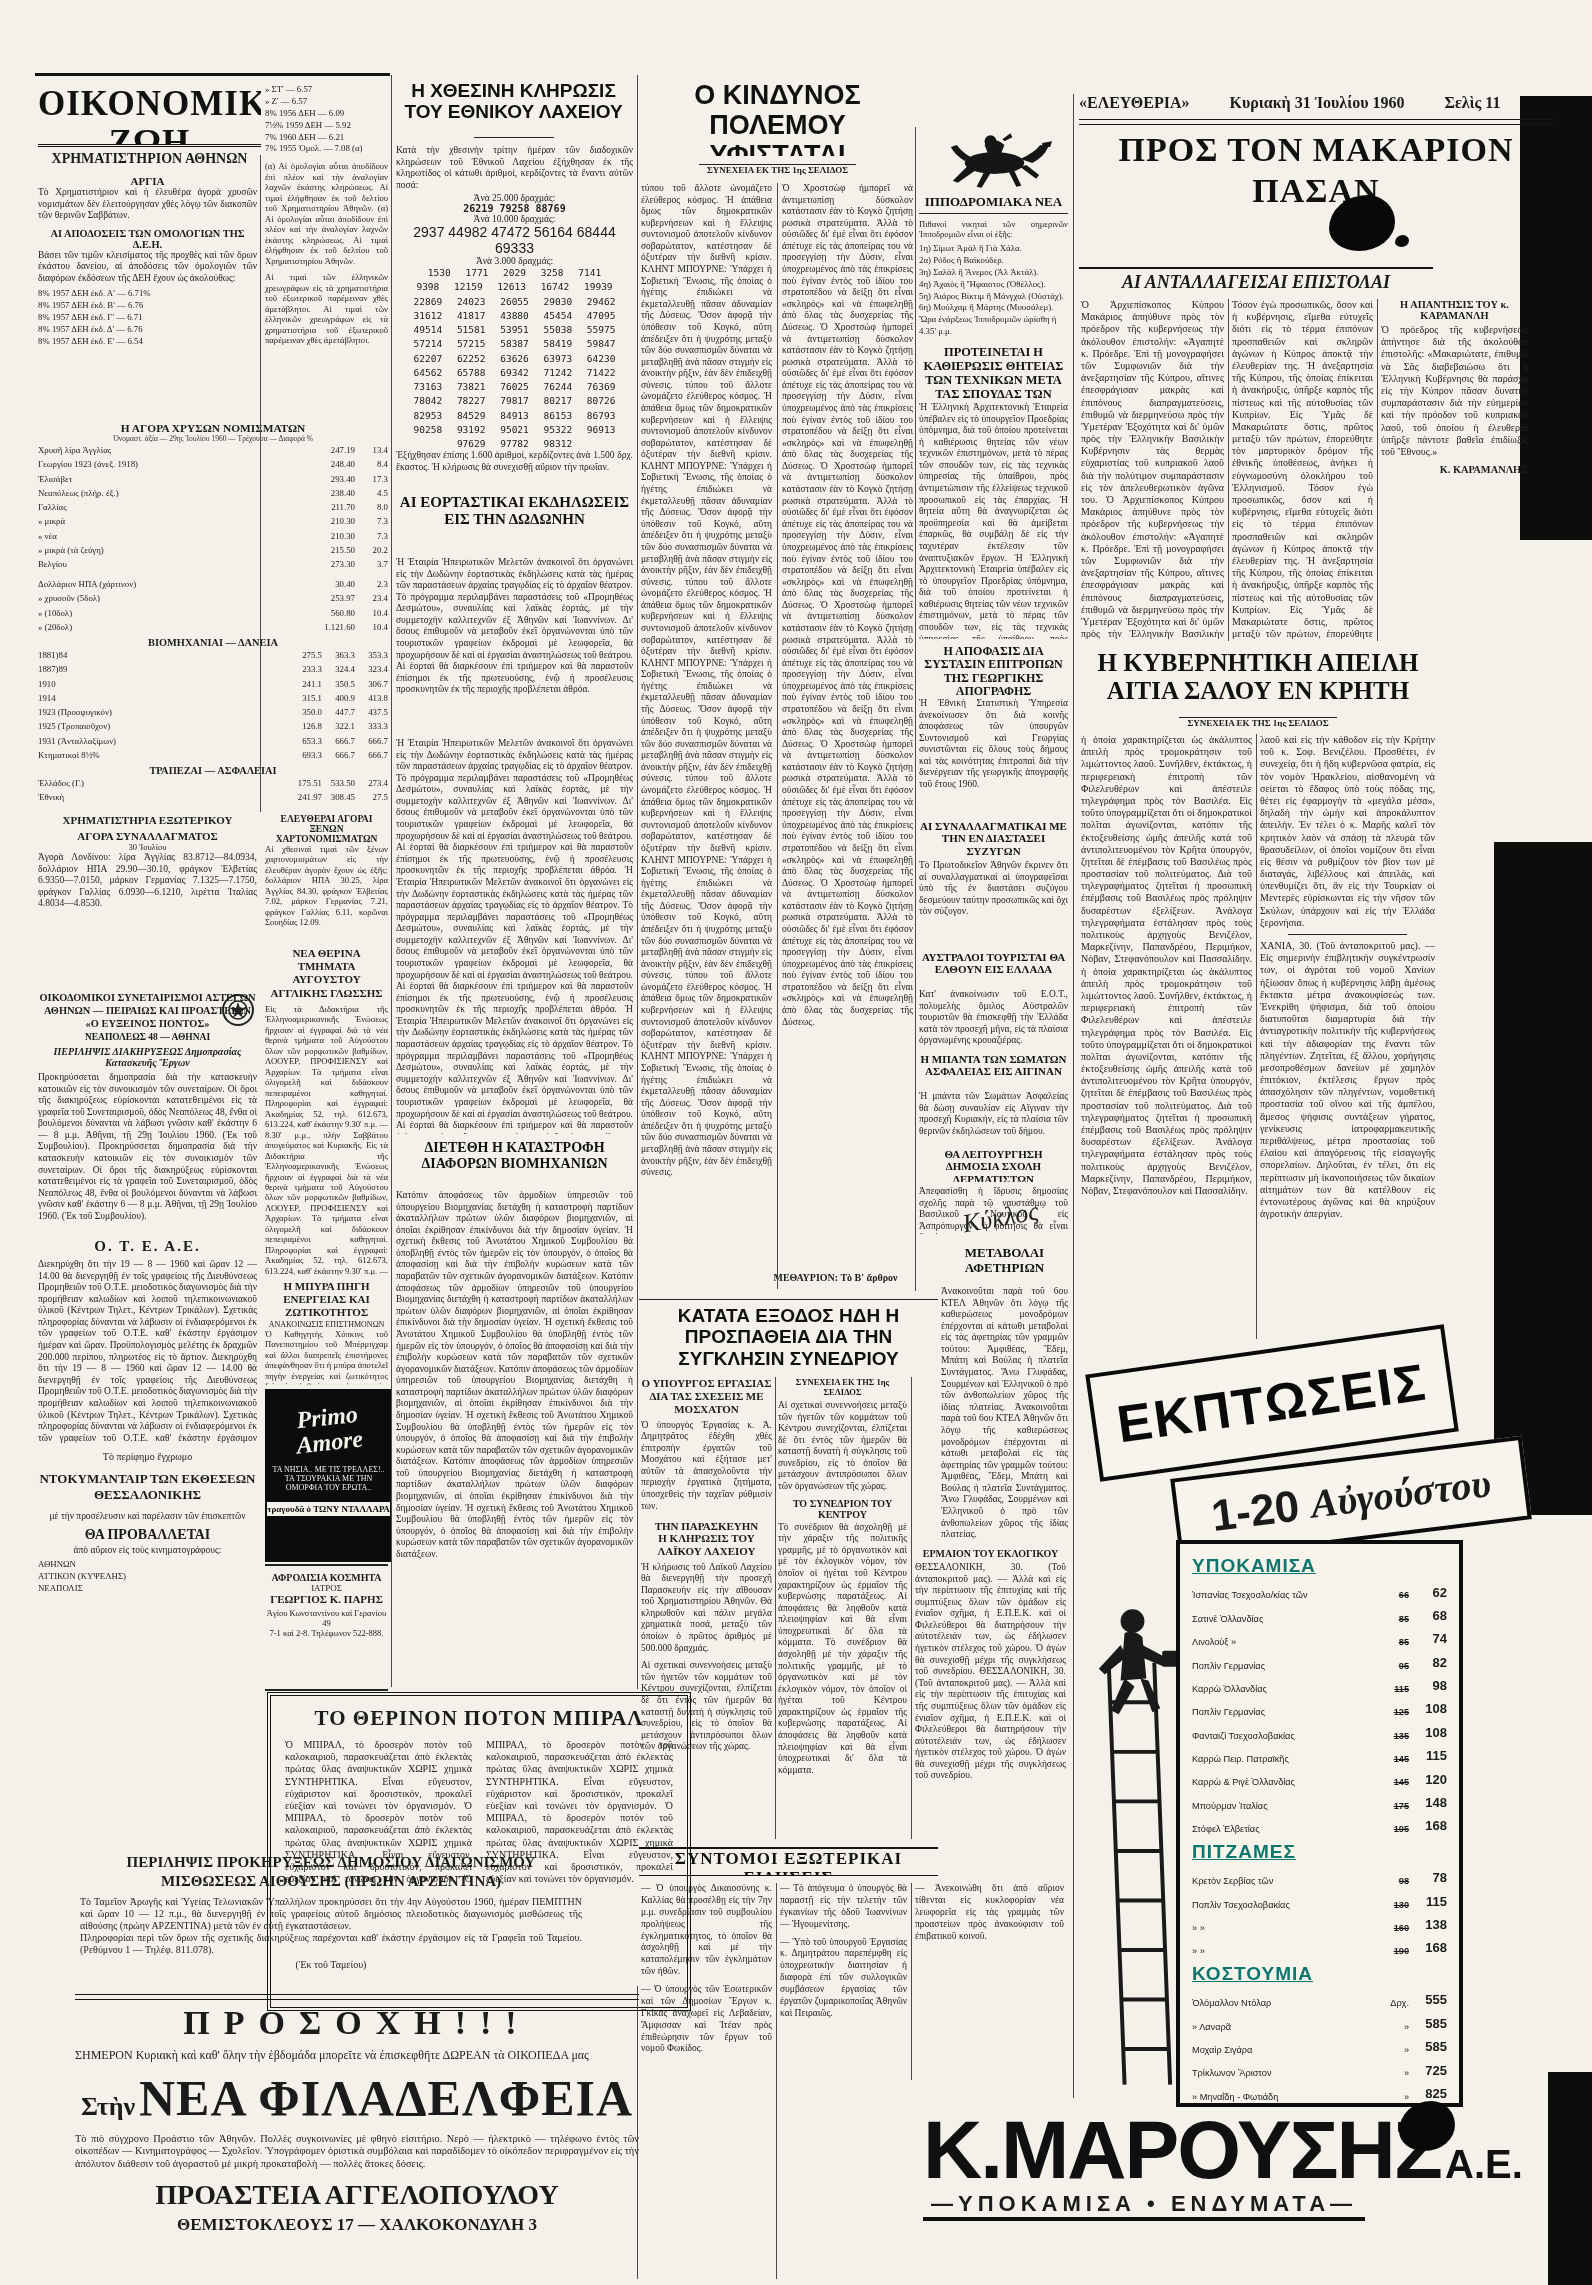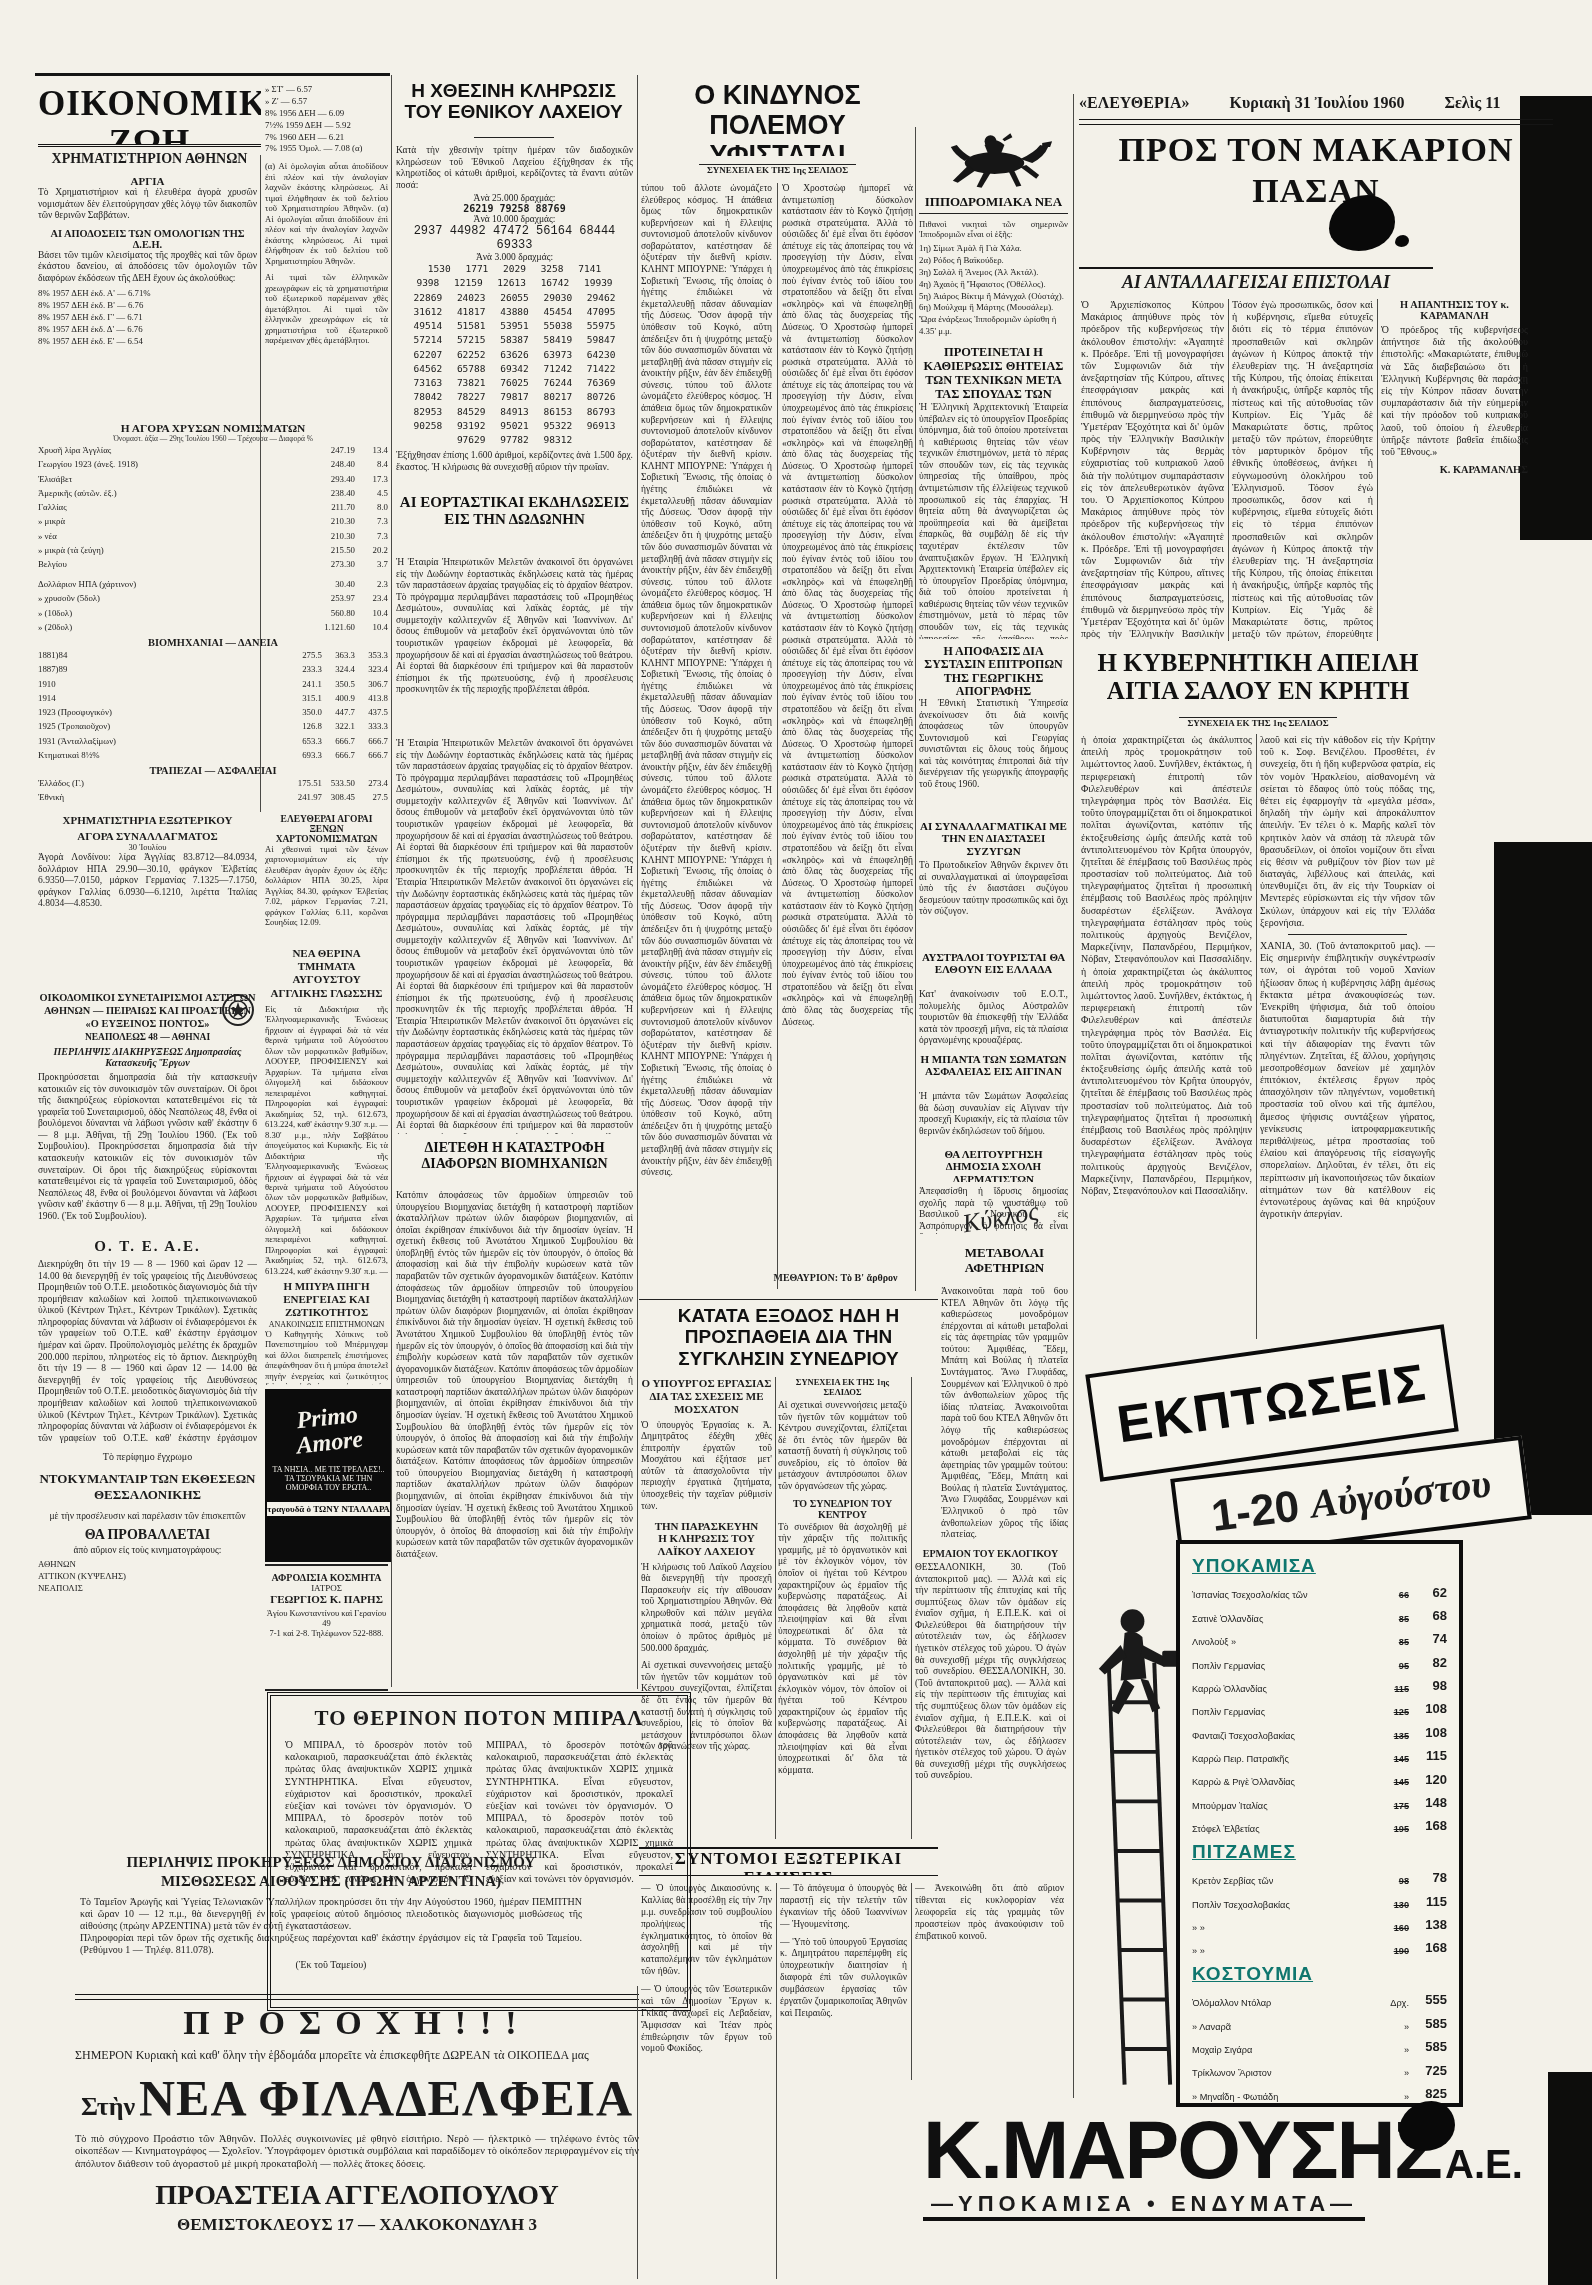--- a/index.html
+++ b/index.html
@@ -94,21 +94,21 @@
           <span>Γεωργίου 1923 (ἀνεξ. 1918)</span>
           <span>248.40</span>
           <span>8.4</span>
         </div>
         <div class="tr">
           <span>Ἐλισάβετ</span>
           <span>293.40</span>
           <span>17.3</span>
         </div>
         <div class="tr">
-          <span>Ἀμερικῆς (αὐτῶν. ἐξ.)</span>
+          <span>Νεαπόλεως (πλήρ. ἐξ.)</span>
           <span>238.40</span>
           <span>4.5</span>
         </div>
         <div class="tr">
           <span>Γαλλίας</span>
           <span>211.70</span>
           <span>8.0</span>
         </div>
         <div class="tr">
           <span>» μικρὰ</span>
@@ -305,21 +305,21 @@
   <div class="blk shead" style="left:394px;top:80px;width:239px;height:52px;font-size:19px;">
     <div>Η ΧΘΕΣΙΝΗ ΚΛΗΡΩΣΙΣ</div>
     <div>ΤΟΥ ΕΘΝΙΚΟΥ ΛΑΧΕΙΟΥ</div>
   </div>
   <div class="hr1" style="left:474px;top:137px;width:80px;"></div>
   <div class="blk j" style="left:396px;top:145px;width:237px;height:46px;">Κατὰ τὴν χθεσινὴν τρίτην ἡμέραν τῶν διαδοχικῶν κληρώσεων τοῦ Ἐθνικοῦ Λαχείου ἐξήχθησαν ἐκ τῆς κληρωτίδος οἱ κάτωθι ἀριθμοί, κερδίζοντες τὰ ἔναντι αὐτῶν ποσά:</div>
   <div class="blk" style="left:396px;top:193px;width:237px;height:257px;">
     <div class="c" style="font-size:9.5px;">Ἀνὰ 25.000 δραχμάς:</div>
     <div class="c b" style="font-size:10px;font-family:'DejaVu Sans Mono',monospace;">26219  79258  88769</div>
     <div class="c" style="font-size:9.5px;">Ἀνὰ 10.000 δραχμάς:</div>
-    <div class="c" style="font-size:12px;font-family:Liberation Mono, monospace;">2937 44982 47472 56164 68444 69333</div>
+    <div class="c" style="font-size:14px;font-family:Liberation Sans, sans-serif;">2937 44982 47472 56164 68444 69333</div>
     <div class="c" style="font-size:9.5px;">Ἀνὰ 3.000 δραχμάς:</div>
     <div class="num">
         <div class="li">1530 1771 2029 3258 7141</div>
         <div class="li">9398 12159 12613 16742 19939</div>
         <div class="li">22869 24023 26055 29030 29462</div>
         <div class="li">31612 41817 43880 45454 47095</div>
         <div class="li">49514 51581 53951 55038 55975</div>
         <div class="li">57214 57215 58387 58419 59847</div>
         <div class="li">62207 62252 63626 63973 64230</div>
         <div class="li">64562 65788 69342 71242 71422</div>

